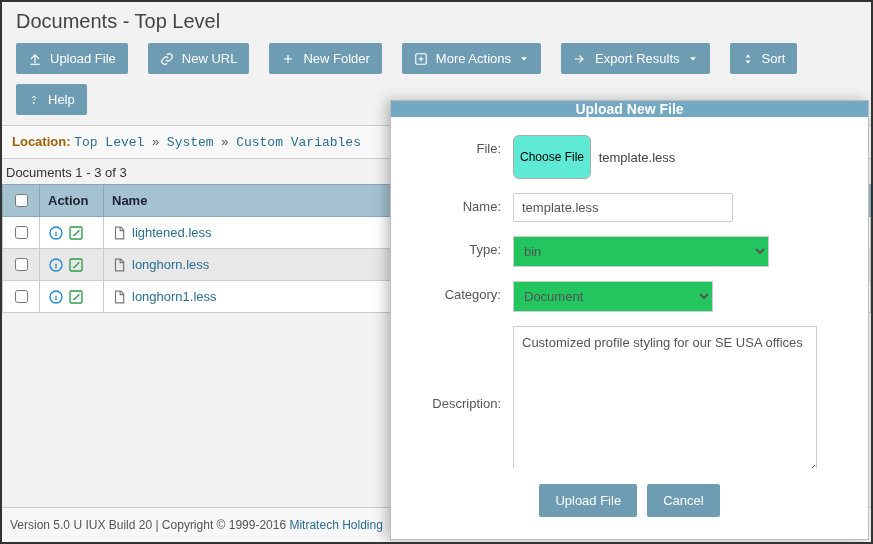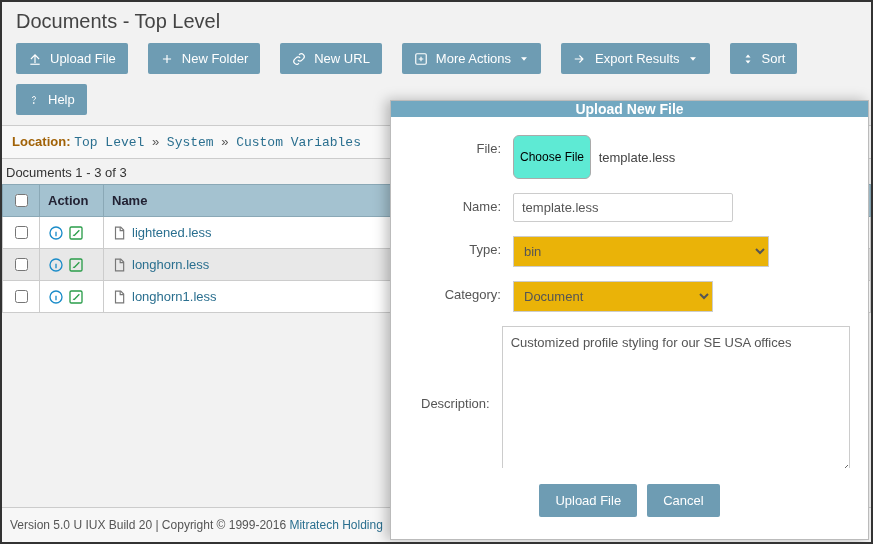--- a/index.html
+++ b/index.html
@@ -160,27 +160,27 @@
     padding: 6px 8px;
     border: 1px solid #ccc;
     border-radius: 2px;
     font-size: 13px;
     color: #555;
   }
   select.sel {
     font-size: 13px;
     padding: 6px 6px;
     border: 1px solid #ccc;
-    background: #eab308;
+    background: #22c55e;
     color: #555;
   }
   .sel.type { width: 256px; }
   .sel.cat { width: 200px; }
   textarea.desc {
-    width: 348px;
+    width: 304px;
     height: 148px;
     padding: 8px;
     border: 1px solid #ccc;
     font-family: inherit;
     font-size: 13px;
     color: #555;
     resize: both;
   }
   .modal-actions {
     display: flex;
@@ -214,33 +214,33 @@
         <svg width="14" height="14" viewBox="0 0 24 24" fill="none" stroke="white" stroke-width="2">
             <path d="M12 19V5M5 12l7-7 7 7"></path>
             <path d="M4 21h16"></path>
           </svg>
       </span>
       <span>Upload File</span>
     </button>
     <button class="btn">
       <span class="inline-svg">
         <svg width="14" height="14" viewBox="0 0 24 24" fill="none" stroke="white" stroke-width="2">
-            <path d="M12 5v14M5 12h14"></path>
-          </svg>
-      </span>
-      <span>New Folder</span>
-    </button>
-    <button class="btn">
-      <span class="inline-svg">
-        <svg width="14" height="14" viewBox="0 0 24 24" fill="none" stroke="white" stroke-width="2">
             <path d="M10 14a5 5 0 0 0 7 0l3-3a5 5 0 0 0-7-7l-1 1"></path>
             <path d="M14 10a5 5 0 0 0-7 0l-3 3a5 5 0 0 0 7 7l1-1"></path>
           </svg>
       </span>
       <span>New URL</span>
+    </button>
+    <button class="btn">
+      <span class="inline-svg">
+        <svg width="14" height="14" viewBox="0 0 24 24" fill="none" stroke="white" stroke-width="2">
+            <path d="M12 5v14M5 12h14"></path>
+          </svg>
+      </span>
+      <span>New Folder</span>
     </button>
     <button class="btn">
       <span class="inline-svg">
         <svg width="14" height="14" viewBox="0 0 24 24" fill="none" stroke="white" stroke-width="2">
             <rect x="3" y="3" width="18" height="18" rx="2"></rect>
             <path d="M12 8v8M8 12h8"></path>
           </svg>
       </span>
       <span>More Actions</span>
       <span class="inline-svg">

